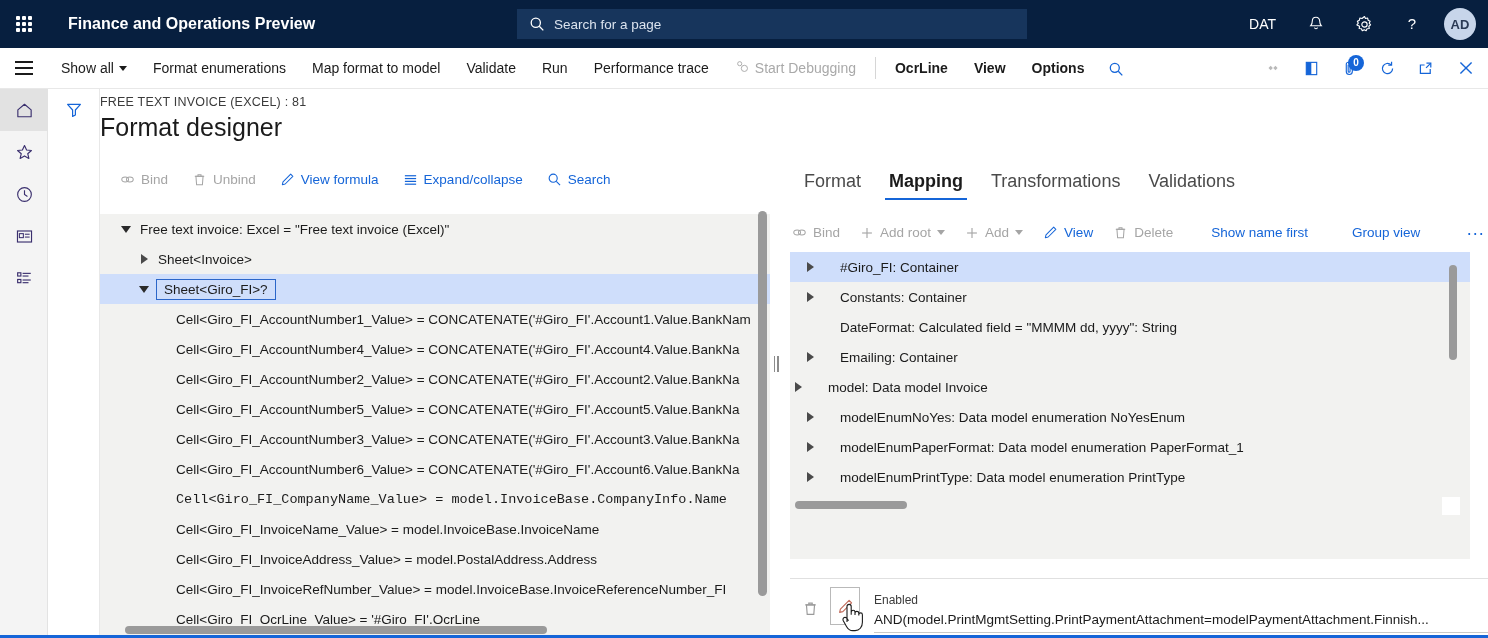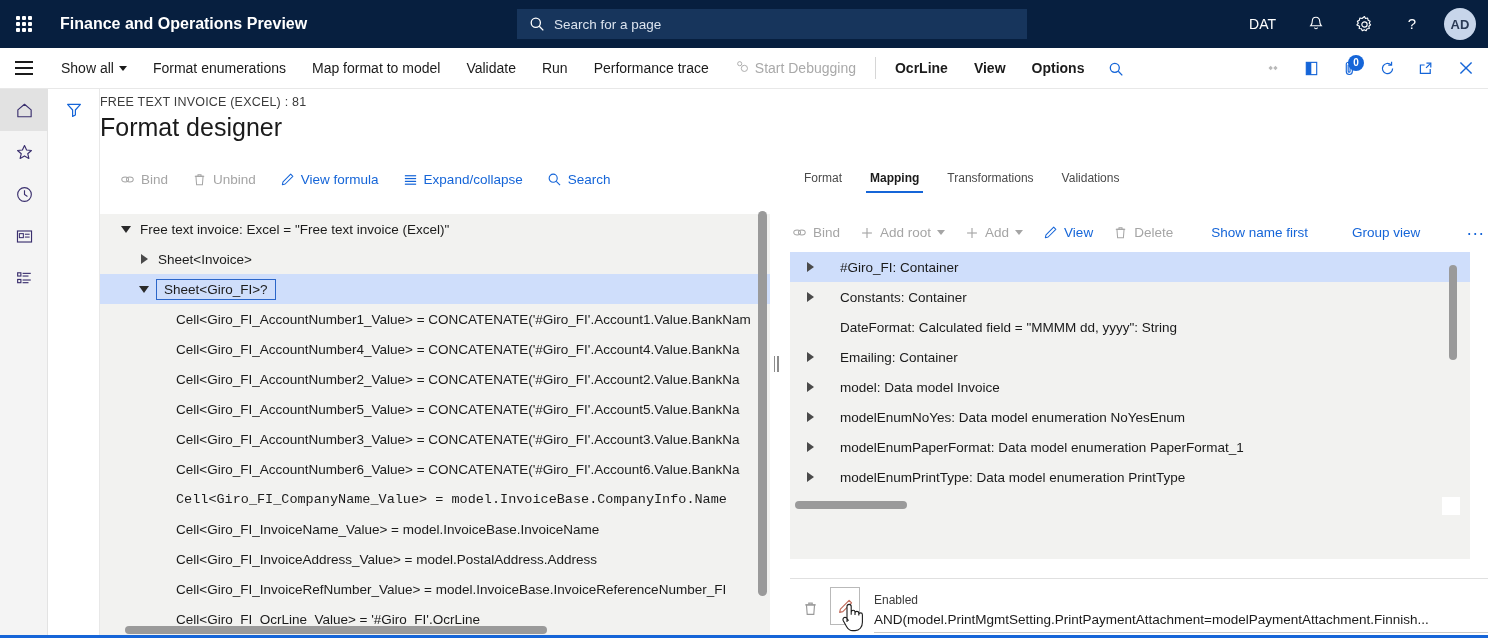--- a/index.html
+++ b/index.html
@@ -19,21 +19,21 @@
   .waffle {
     width: 48px; height: 48px; display: flex; align-items: center; justify-content: center;
     cursor: pointer;
   }
   .waffle-grid {
     display: grid; grid-template-columns: repeat(3, 4px); grid-template-rows: repeat(3, 4px);
     gap: 2px;
   }
   .waffle-grid i { display:block; width:4px; height:4px; background:#ffffff; border-radius:1px; }
   .app-title {
-    color: #ffffff; font-size: 16px; font-weight: 600; margin-left: 12px; white-space: nowrap;
+    color: #ffffff; font-size: 16px; font-weight: 600; margin-left: 20px; white-space: nowrap;
   }
   .searchbox {
     position: absolute; left: 517px; top: 9px; width: 510px; height: 30px;
     background: #17355c; display: flex; align-items: center; padding: 0 12px;
     cursor: text;
   }
   .searchbox .sicon { margin-right: 9px; display:flex; }
   .searchbox .placeholder { color: #dbe3ee; font-size: 13.5px; }
   .top-right {
     position: absolute; right: 0; top: 0; height: 48px; display: flex; align-items: center;
@@ -138,21 +138,21 @@
     background: #ffffff; cursor: col-resize; display:flex; align-items:center; justify-content:center;
   }
   .splitter .grip { display:flex; gap:2px; }
   .splitter .grip i { display:block; width:1.5px; height: 16px; background:#8c8c8c; }
 
   
   .tabs {
     position: absolute; left: 790px; top: 167px; display: flex; align-items: flex-end; gap: 0;
   }
   .tab {
-    font-size: 12px; color: #4a4a4a; padding: 4px 14px 8px; cursor: pointer; position: relative;
+    font-size: 18px; color: #4a4a4a; padding: 4px 14px 8px; cursor: pointer; position: relative;
   }
   .tab.active { color: #1b1b1b; font-weight: 600; }
   .tab.active::after {
     content:""; position:absolute; left:10px; right:10px; bottom:0; height:2.5px; background:#1565d8;
   }
   .righttools {
     position: absolute; left: 792px; top: 221px; display:flex; align-items:center;
   }
   .righttools .tool { margin-right: 6px; }
 
@@ -565,21 +565,21 @@
         <div class="tree-row" style="padding-left: 12px;">
           <span class="twisty"></span>
           <span class="node-label" style="padding-left: 22px;">DateFormat: Calculated field = "MMMM dd, yyyy": String</span>
         </div>
         <div class="tree-row" style="padding-left: 12px;">
           <span class="twisty">
             <span class="tri-right"></span>
           </span>
           <span class="node-label" style="padding-left: 22px;">Emailing: Container</span>
         </div>
-        <div class="tree-row" style="padding-left: 12px;">
+        <div class="tree-row" style="padding-left: 0;">
           <span class="twisty">
             <span class="tri-right"></span>
           </span>
           <span class="node-label" style="padding-left: 22px;">model: Data model Invoice</span>
         </div>
         <div class="tree-row" style="padding-left: 12px;">
           <span class="twisty">
             <span class="tri-right"></span>
           </span>
           <span class="node-label" style="padding-left: 22px;">modelEnumNoYes: Data model enumeration NoYesEnum</span>

